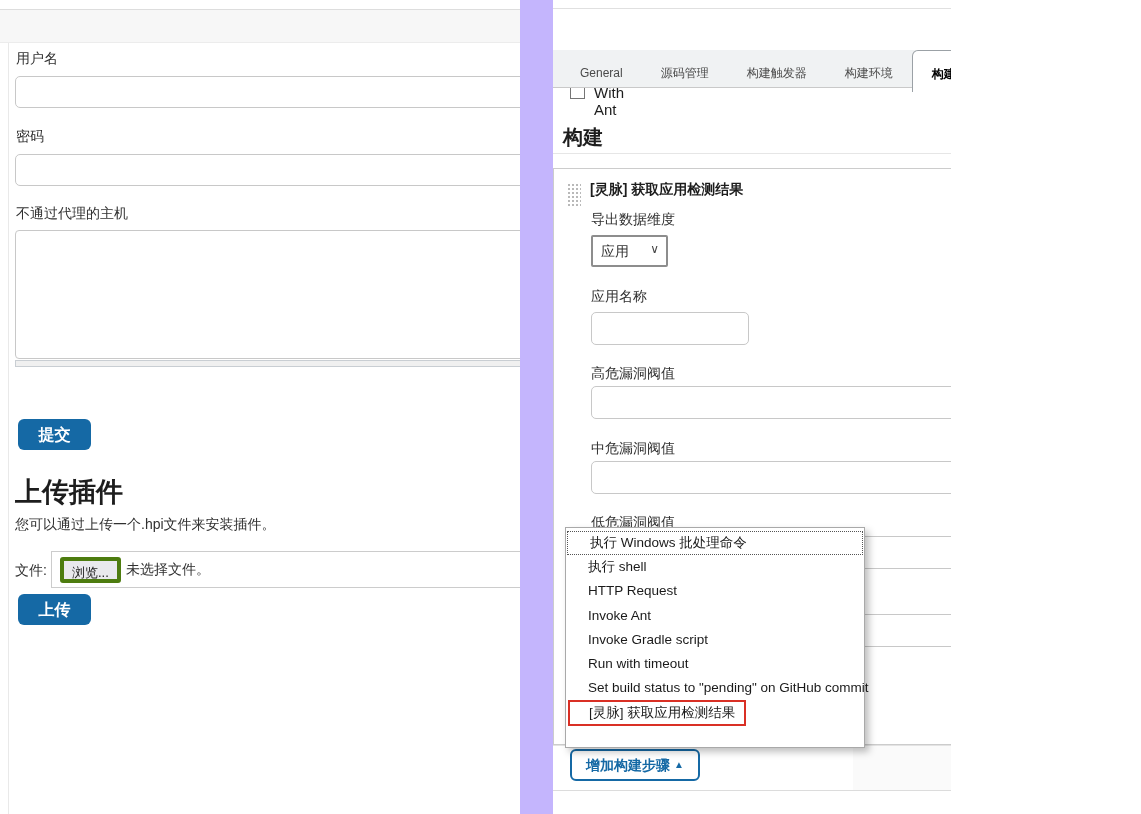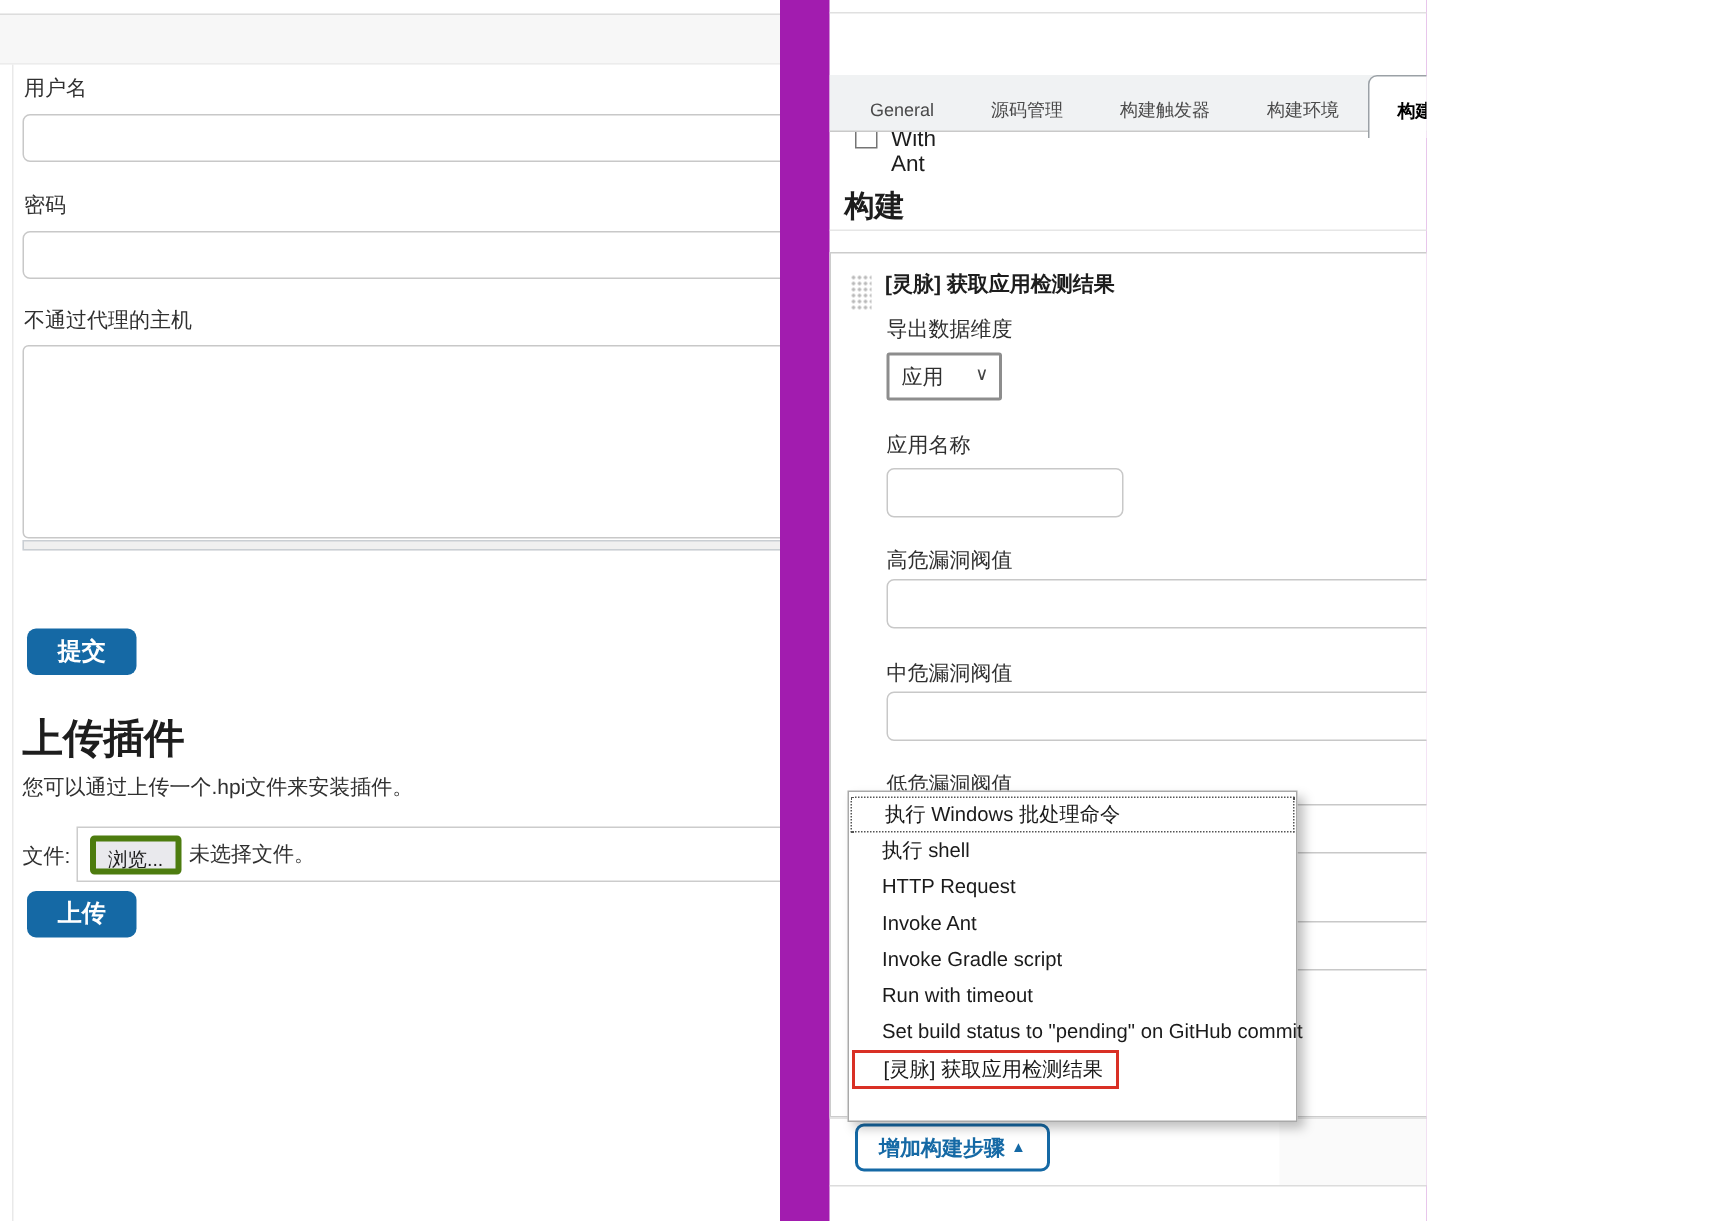--- a/index.html
+++ b/index.html
@@ -1,18 +1,18 @@
 <!DOCTYPE html>
 <html><head>
 <meta charset="utf-8">
 <style>
   * { margin:0; padding:0; box-sizing:border-box; }
   html,body { background:#fff; }
   body { font-family:"Liberation Sans", sans-serif; color:#303030; }
-  #stage { position:relative; width:951px; height:814px; overflow:hidden; background:#a21caf; }
+  #stage { position:relative; width:951px; height:814px; overflow:hidden; background:#c4b5fd; }
 
   
   #left-panel { position:absolute; left:0; top:0; width:520px; height:814px; overflow:hidden; background:#fff; }
   .lp-topbar { position:absolute; left:0; top:9px; width:520px; height:34px; background:#f7f7f7;
                border-top:1px solid #ddd; border-bottom:1px solid #ececec; }
   .lp-rail { position:absolute; left:8px; top:43px; height:771px; border-left:1px solid #e9e9e9; }
   .fld-label { position:absolute; left:16px; font-size:14px; color:#303030; white-space:nowrap; }
   .txt-input { position:absolute; left:15px; width:560px; height:32px; background:#fff;
                border:1px solid #c8c8c8; border-radius:5px; }
   .lp-textarea { position:absolute; left:15px; top:230px; width:560px; height:129px; background:#fff;

